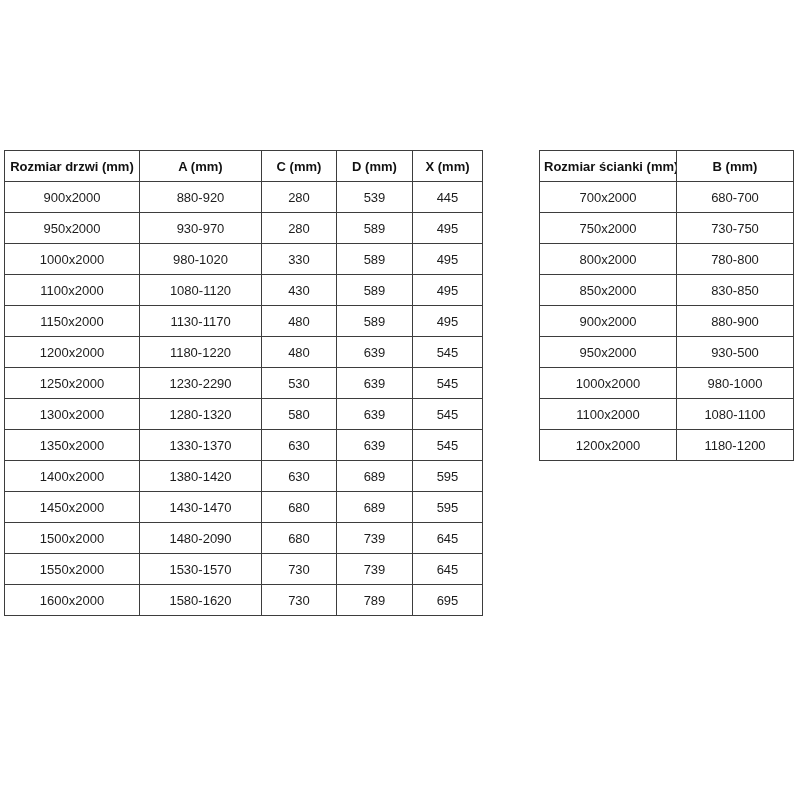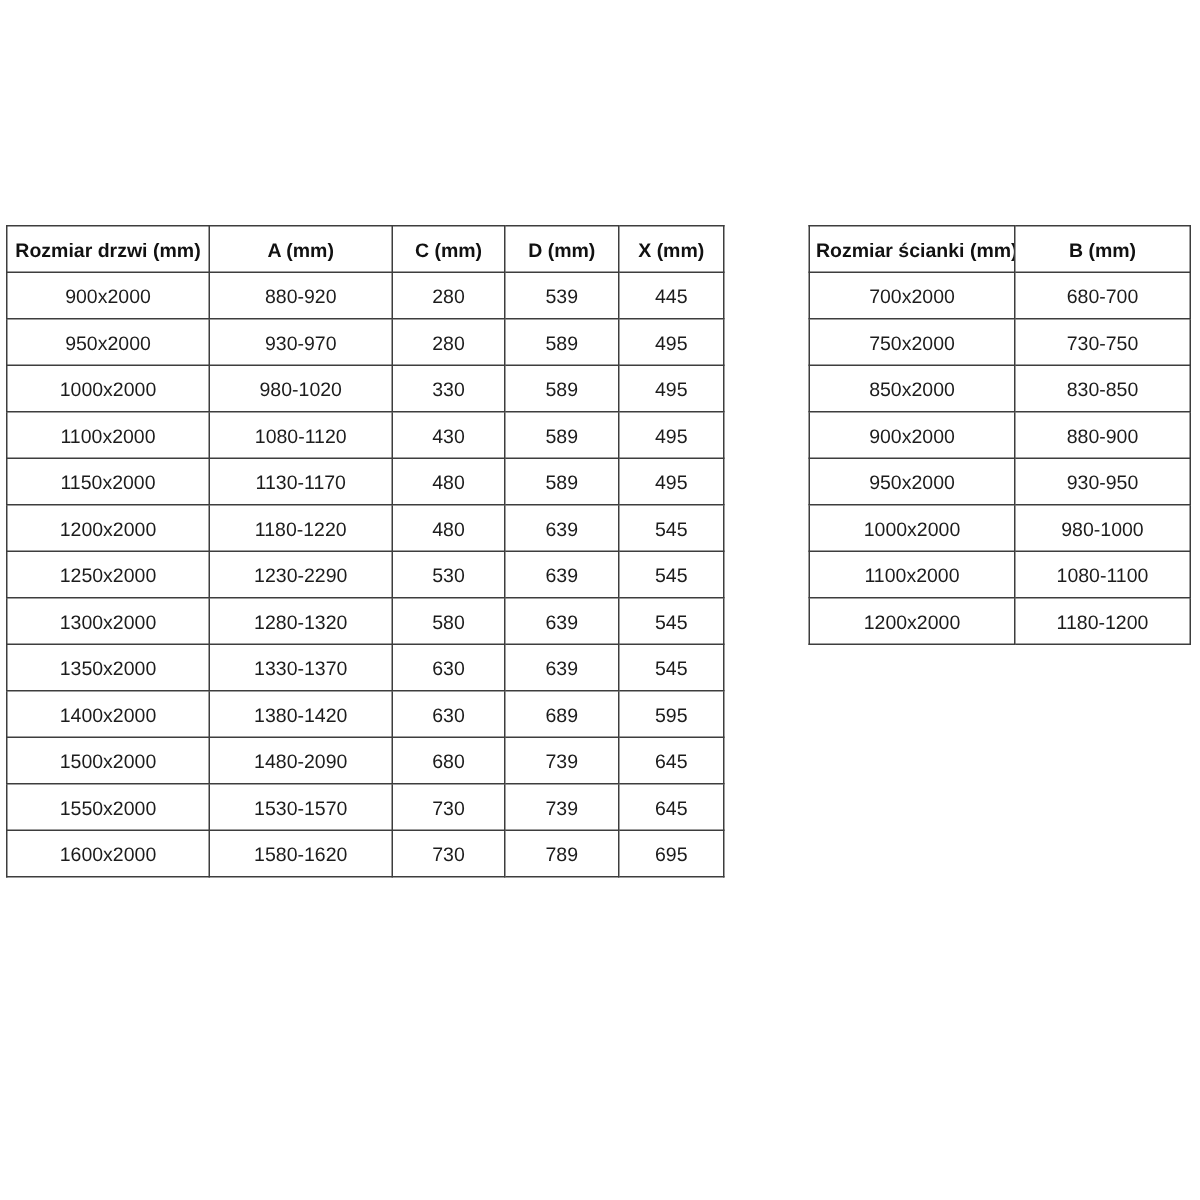--- a/index.html
+++ b/index.html
@@ -131,20 +131,27 @@
           <td>545</td>
         </tr>
         <tr>
           <td>1400x2000</td>
           <td>1380-1420</td>
           <td>630</td>
           <td>689</td>
           <td>595</td>
         </tr>
         <tr>
+          <td>1450x2000</td>
+          <td>1430-1470</td>
+          <td>680</td>
+          <td>689</td>
+          <td>595</td>
+        </tr>
+        <tr>
           <td>1500x2000</td>
           <td>1480-2090</td>
           <td>680</td>
           <td>739</td>
           <td>645</td>
         </tr>
         <tr>
           <td>1550x2000</td>
           <td>1530-1570</td>
           <td>730</td>
@@ -175,30 +182,34 @@
     <tbody>
         <tr>
           <td>700x2000</td>
           <td>680-700</td>
         </tr>
         <tr>
           <td>750x2000</td>
           <td>730-750</td>
         </tr>
         <tr>
+          <td>800x2000</td>
+          <td>780-800</td>
+        </tr>
+        <tr>
           <td>850x2000</td>
           <td>830-850</td>
         </tr>
         <tr>
           <td>900x2000</td>
           <td>880-900</td>
         </tr>
         <tr>
           <td>950x2000</td>
-          <td>930-950</td>
+          <td>930-500</td>
         </tr>
         <tr>
           <td>1000x2000</td>
           <td>980-1000</td>
         </tr>
         <tr>
           <td>1100x2000</td>
           <td>1080-1100</td>
         </tr>
         <tr>

